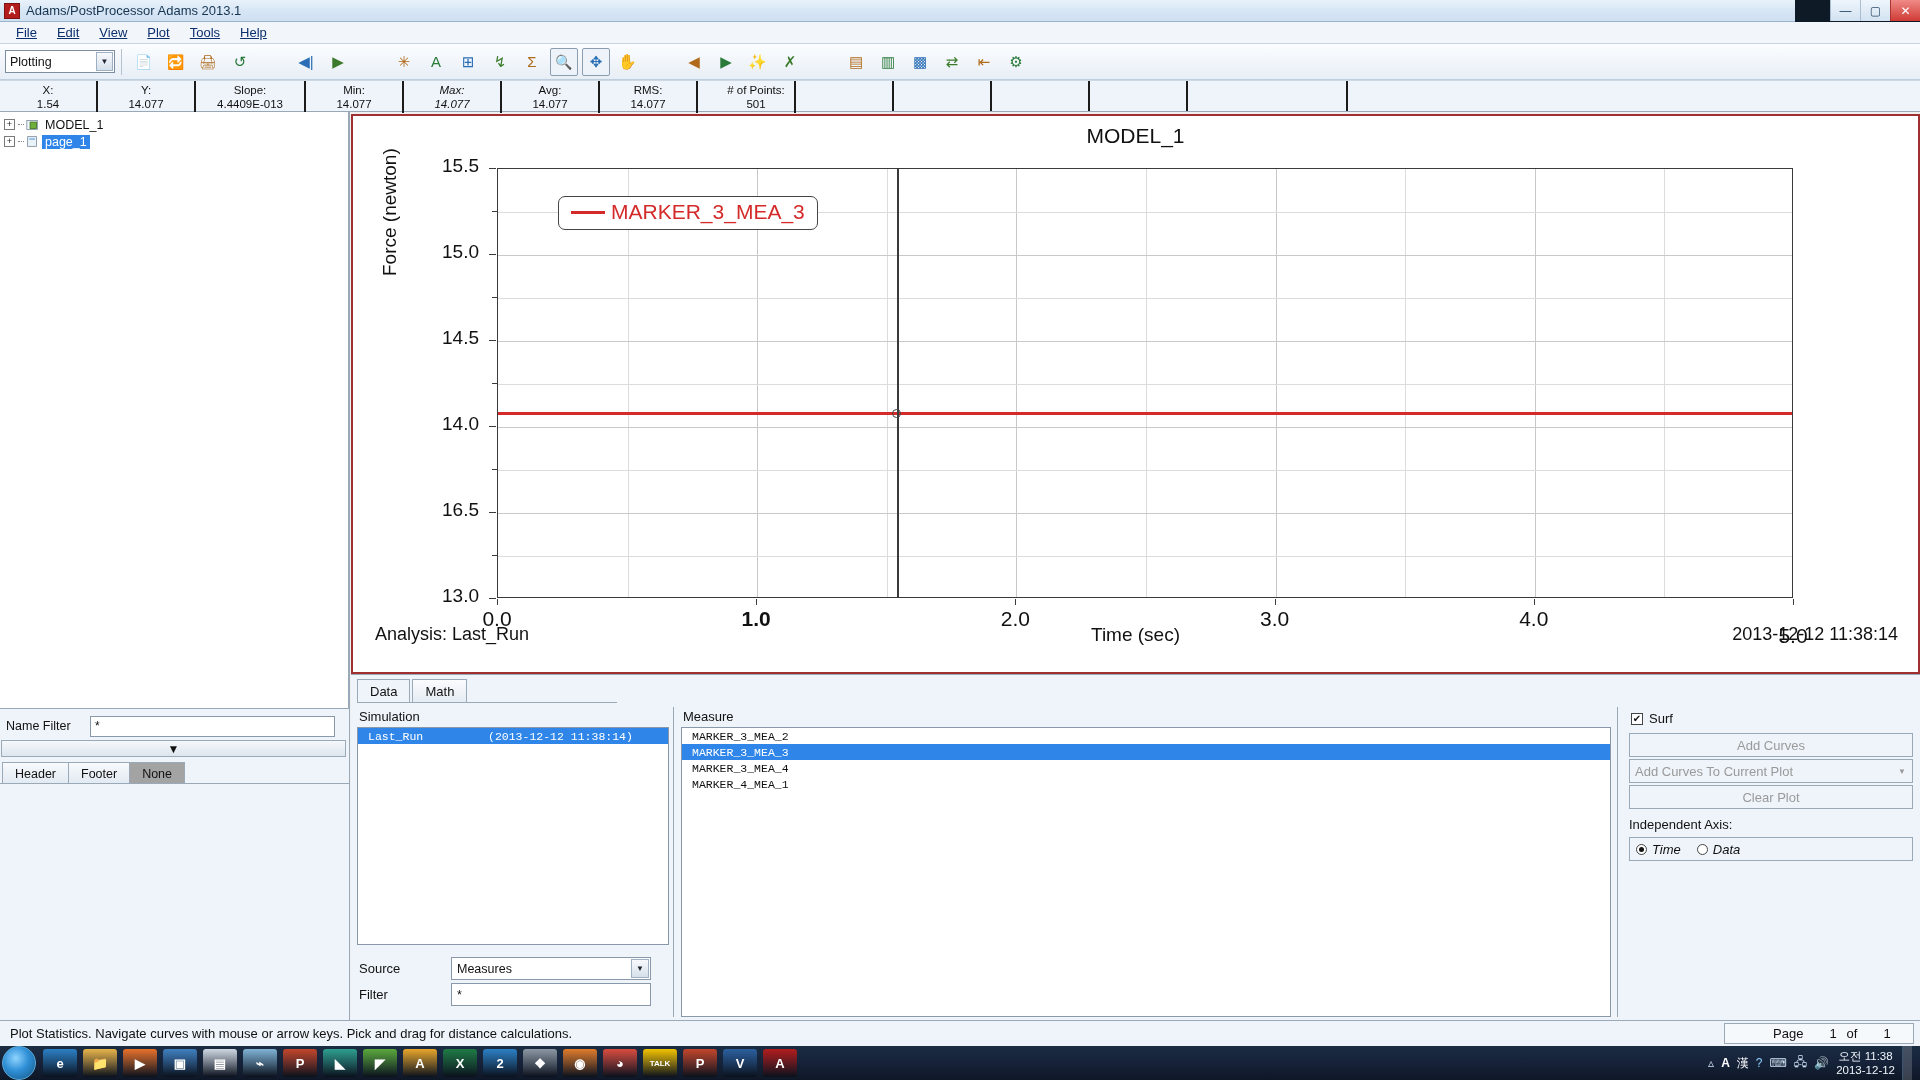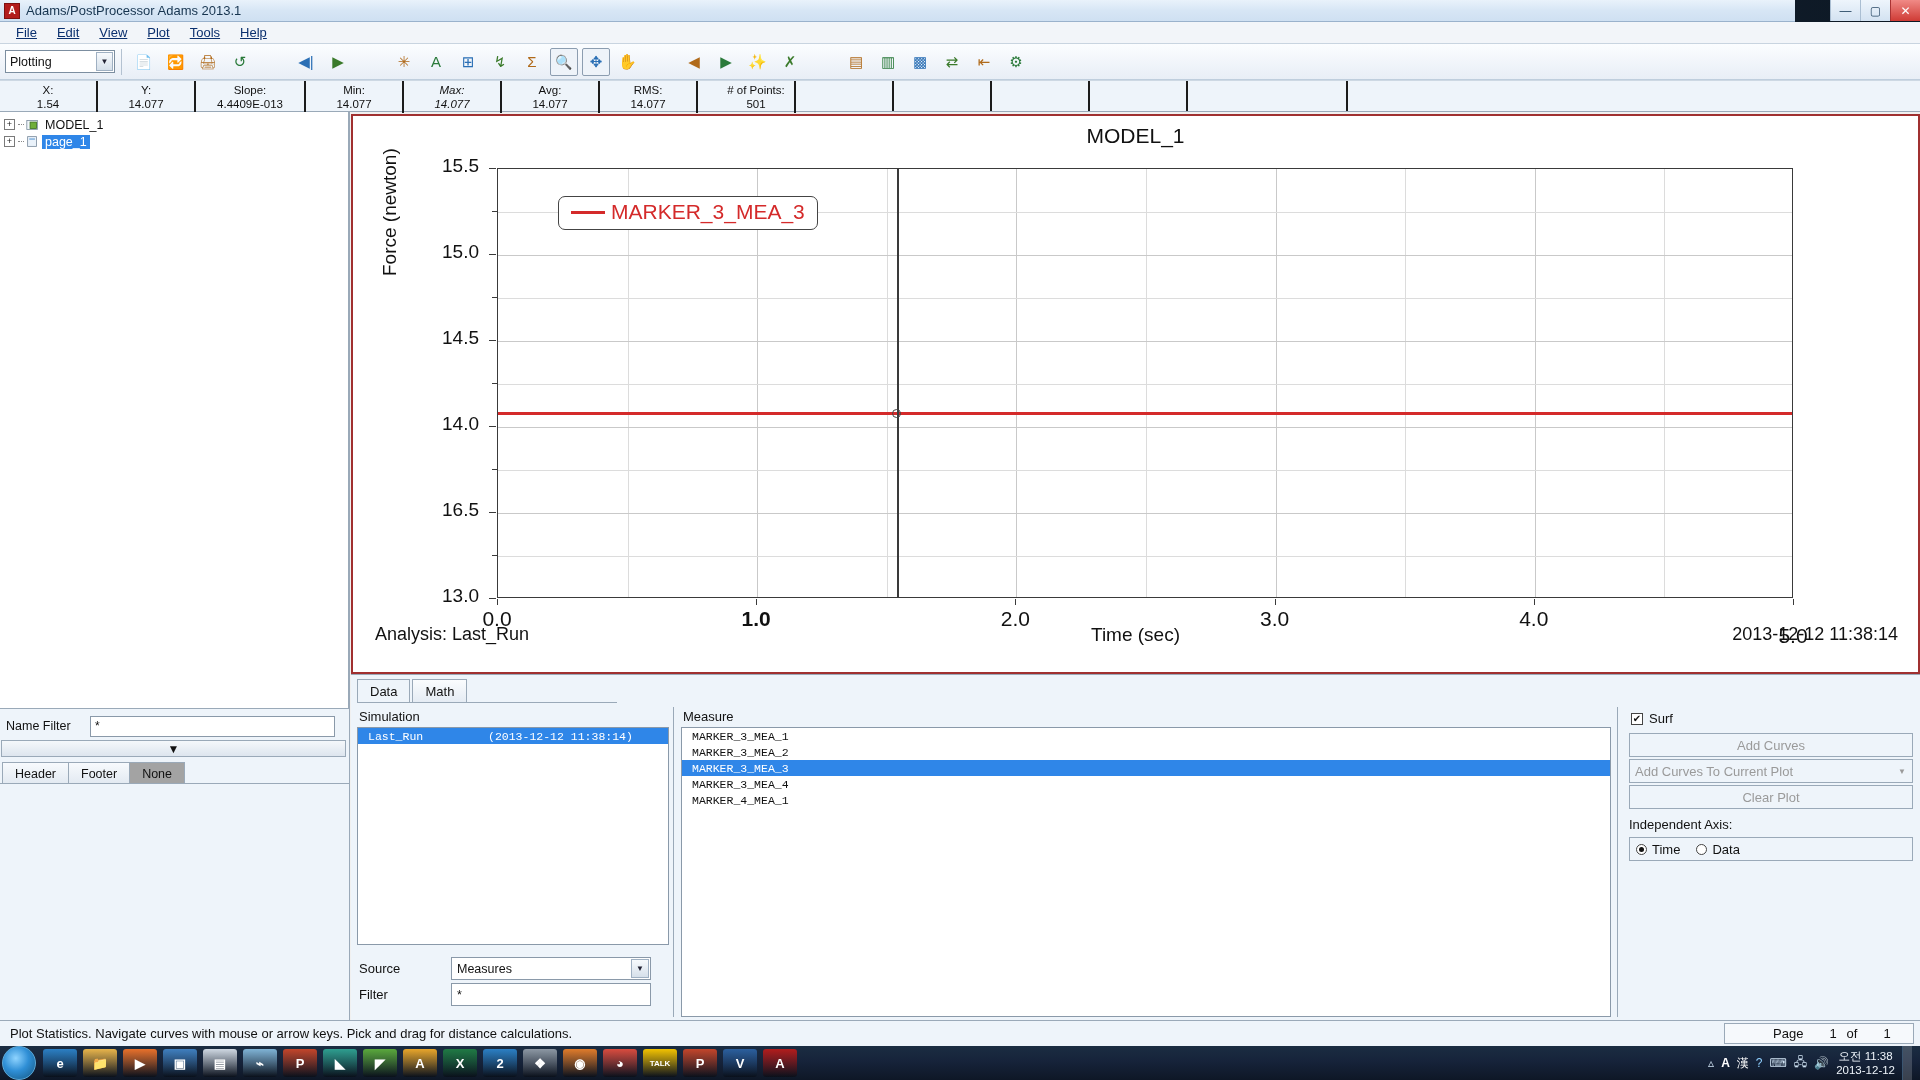--- a/index.html
+++ b/index.html
@@ -567,40 +567,39 @@
     <div class="combo" style="left:100px; top:282px; width:200px;">
       <span>Measures</span>
       <span class="arrow">▼</span>
     </div>
     <div class="ctl-lbl" style="left:8px; top:312px;">Filter</div>
     <div class="txtin" style="left:100px; top:308px; width:200px;">*</div>
 
     <div class="vsep-panel" style="left:322px; top:32px; height:310px;"></div>
     <div class="sec-lbl" style="left:332px; top:34px;">Measure</div>
     <div class="listbox" style="left:330px; top:52px; width:930px; height:290px;" id="measure-list">
-        <div class="lrow">MARKER_3_MEA_1</div>
         <div class="lrow">MARKER_3_MEA_2</div>
         <div class="lrow sel">MARKER_3_MEA_3</div>
         <div class="lrow">MARKER_3_MEA_4</div>
         <div class="lrow">MARKER_4_MEA_1</div>
       </div>
 
     <div class="vsep-panel" style="left:1266px; top:32px; height:310px;"></div>
     <div class="chk" style="left:1280px; top:36px;">
       <span class="box">✔</span>
       <span>Surf</span>
     </div>
     <div class="btn-flat" style="left:1278px; top:58px; width:284px;">Add Curves</div>
     <div class="combo-dis" style="left:1278px; top:84px; width:284px;">
       <span>Add Curves To Current Plot</span>
       <span class="arrow2">▼</span>
     </div>
     <div class="btn-flat" style="left:1278px; top:110px; width:284px;">Clear Plot</div>
     <div class="ctl-lbl" style="left:1278px; top:142px;">Independent Axis:</div>
-    <div class="radiogrp" style="left:1278px; top:162px; width:284px;">
+    <div class="radiogrp" style="left:1278px; top:162px; width:284px;font-style:italic;">
       <span class="radio">
         <span class="rb">
             <i></i>
           </span>
         <span>Time</span>
       </span>
       <span class="radio">
         <span class="rb"></span>
         <span>Data</span>
       </span>

